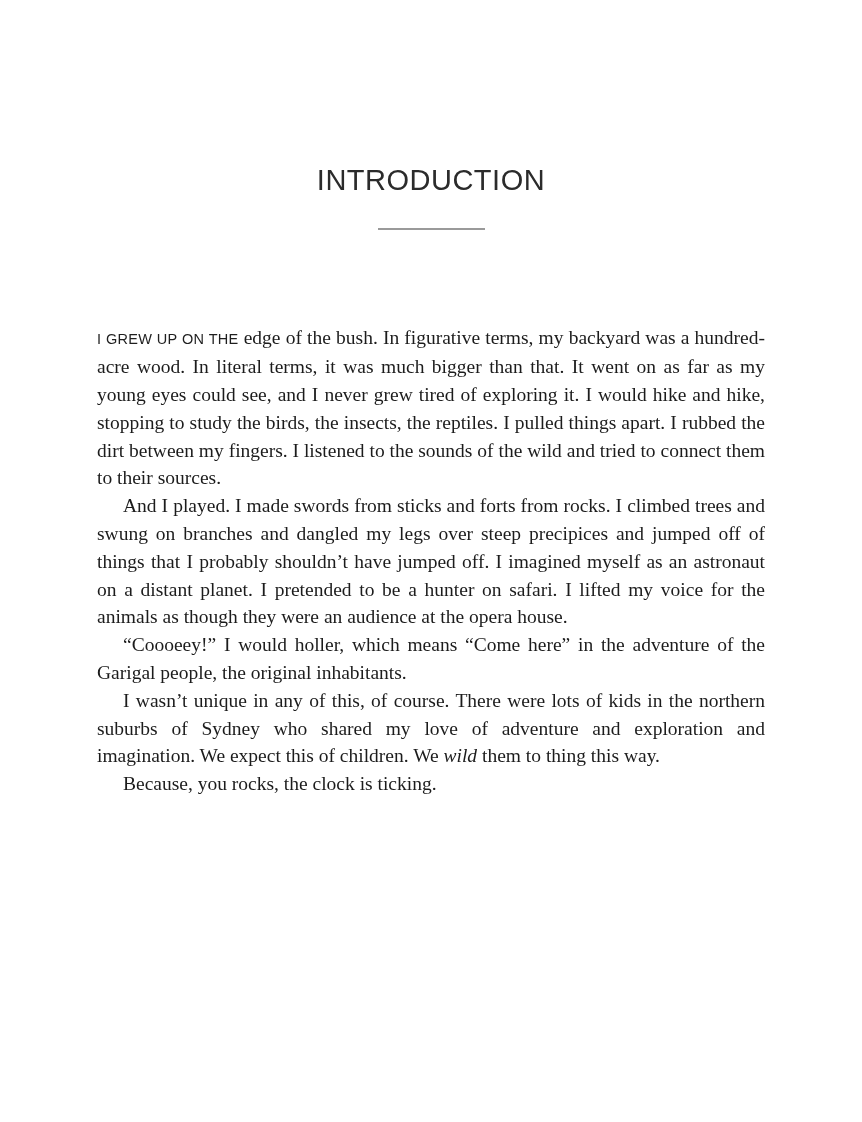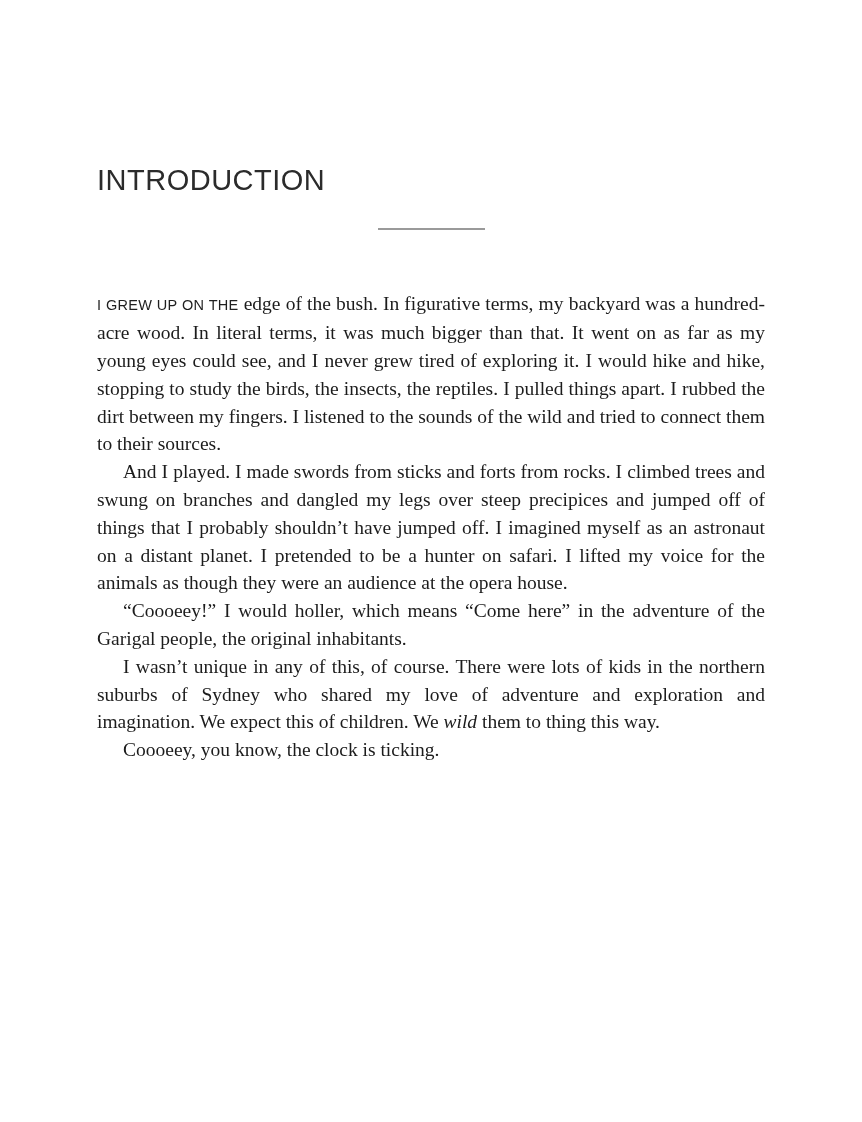--- a/index.html
+++ b/index.html
@@ -14,20 +14,21 @@
     font-family: "Liberation Serif", serif;
     color: #1c1c1c;
   }
   .page {
     width: 668px;
     margin: 0 auto;
     padding-top: 163px;
   }
   .chapter-title {
     margin: 0;
+    text-align: center;
     font-family: "Liberation Sans", sans-serif;
     font-weight: 400;
     font-size: 29px;
     line-height: 34px;
     letter-spacing: 0.5px;
     color: #2b2b2b;
   }
   .title-divider {
     width: 107px;
     height: 1.5px;
@@ -39,21 +40,21 @@
     margin: 25px 0 0 0;
     text-align: center;
     font-family: "Liberation Sans", sans-serif;
     font-weight: 400;
     font-size: 22px;
     line-height: 30px;
     letter-spacing: 0.4px;
     color: #4d4d4d;
   }
   .body-text {
-    margin-top: 60px;
+    margin-top: 94px;
   }
   .body-text p {
     margin: 0;
     text-align: justify;
     font-size: 19.5px;
     line-height: 27.8px;
     color: #1c1c1c;
   }
   .body-text p.indent {
     text-indent: 26px;
@@ -74,15 +75,15 @@
 <main class="page">
   <header>
     <h1 class="chapter-title">INTRODUCTION</h1>
     <div class="title-divider"></div>
   </header>
   <section class="body-text">
       <p class=""><span class="seg-lead-caps">I GREW UP ON THE</span><span class="seg-normal"> edge of the bush. In figurative terms, my backyard was a hundred-acre wood. In literal terms, it was much bigger than that. It went on as far as my young eyes could see, and I never grew tired of exploring it. I would hike and hike, stopping to study the birds, the insects, the reptiles. I pulled things apart. I rubbed the dirt between my fingers. I listened to the sounds of the wild and tried to connect them to their sources.</span></p>
       <p class="indent"><span class="seg-normal">And I played. I made swords from sticks and forts from rocks. I climbed trees and swung on branches and dangled my legs over steep precipices and jumped off of things that I probably shouldn’t have jumped off. I imagined myself as an astronaut on a distant planet. I pretended to be a hunter on safari. I lifted my voice for the animals as though they were an audience at the opera house.</span></p>
       <p class="indent"><span class="seg-normal">“Coooeey!” I would holler, which means “Come here” in the adventure of the Garigal people, the original inhabitants.</span></p>
       <p class="indent"><span class="seg-normal">I wasn’t unique in any of this, of course. There were lots of kids in the northern suburbs of Sydney who shared my love of adventure and exploration and imagination. We expect this of children. We </span><span class="seg-italic">wild</span><span class="seg-normal"> them to thing this way.</span></p>
-      <p class="indent"><span class="seg-normal">Coooeey, you know, the clock is ticking.</span></p>
+      <p class="indent"><span class="seg-normal">Because, you rocks, the clock is ticking.</span></p>
     </section>
 </main>
 
 </body></html>

